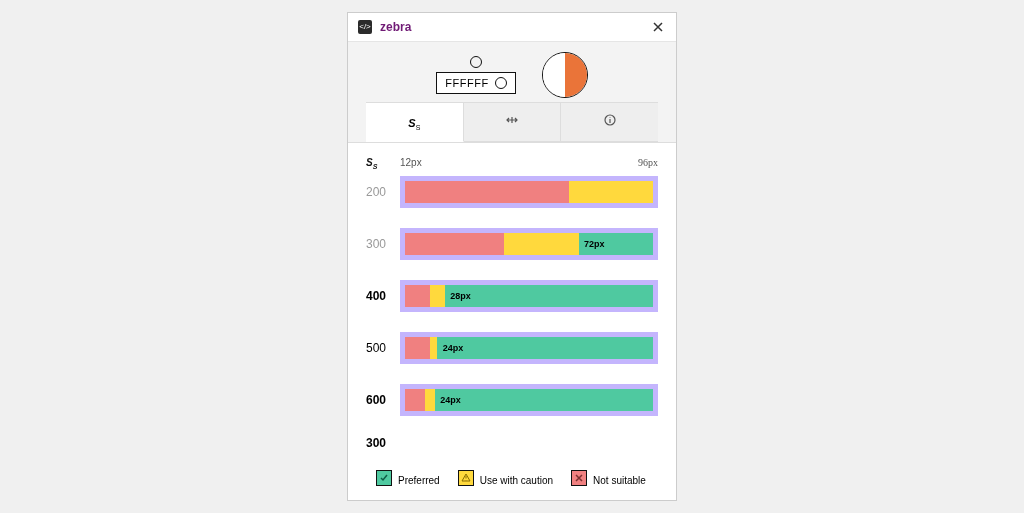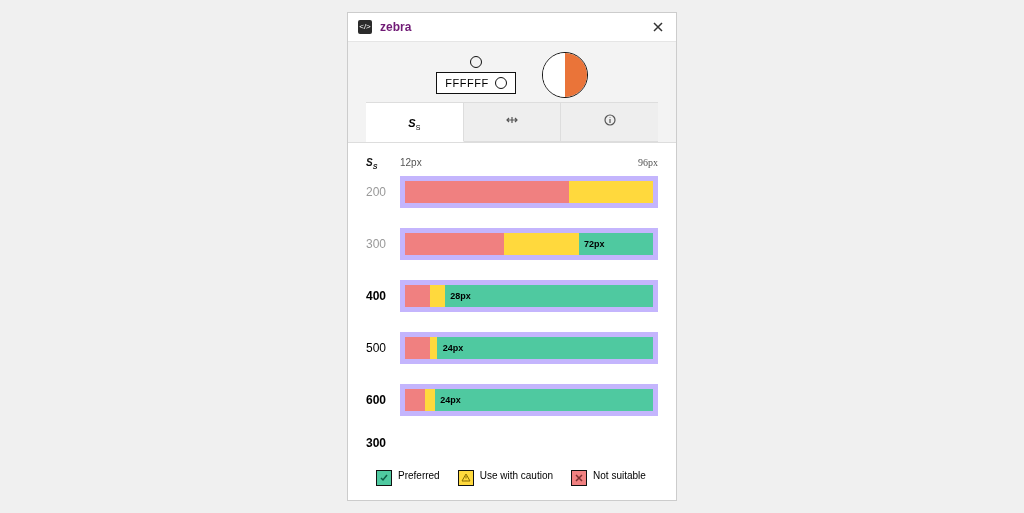--- a/index.html
+++ b/index.html
@@ -176,21 +176,21 @@
     padding: 0 3px;
   }
 
   .legend {
     display: flex; gap: 18px;
     margin-top: 12px;
     font-size: 10px;
     align-items: center;
     padding-left: 10px;
   }
-  .legend-item { display: flex; align-items: flex-start; gap: 6px; }
+  .legend-item { display: flex; align-items: flex-end; gap: 6px; }
   .legend-sq {
     width: 16px; height: 16px;
     border: 1px solid #111;
     display: flex; align-items: center; justify-content: center;
   }
   .legend-sq svg { width: 10px; height: 10px; }
   .legend-sq.g { background: #4fc9a0; }
   .legend-sq.y { background: #ffd93d; }
   .legend-sq.r { background: #f08080; }
 </style>

